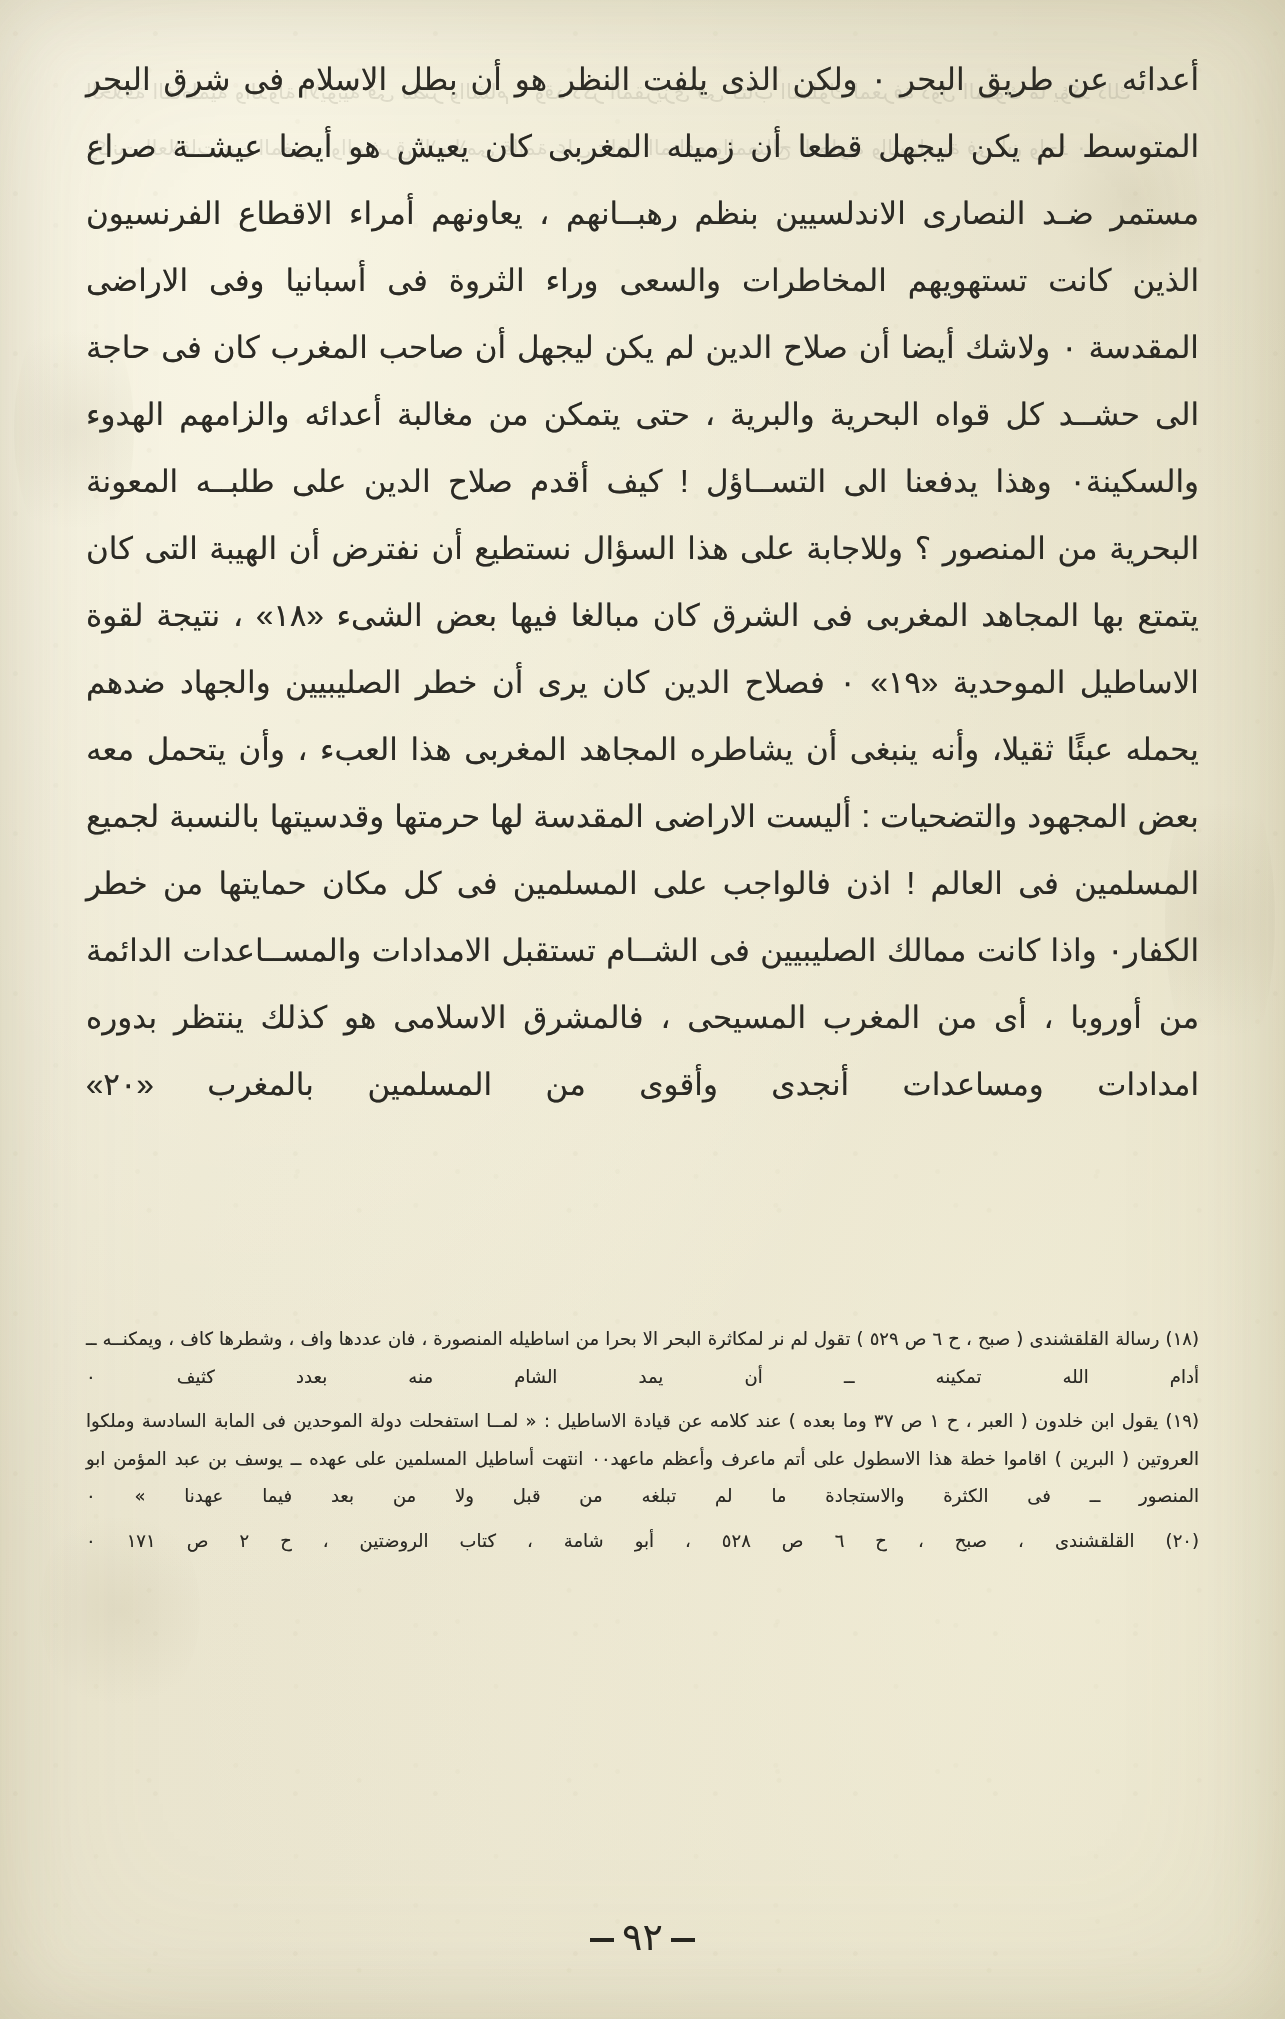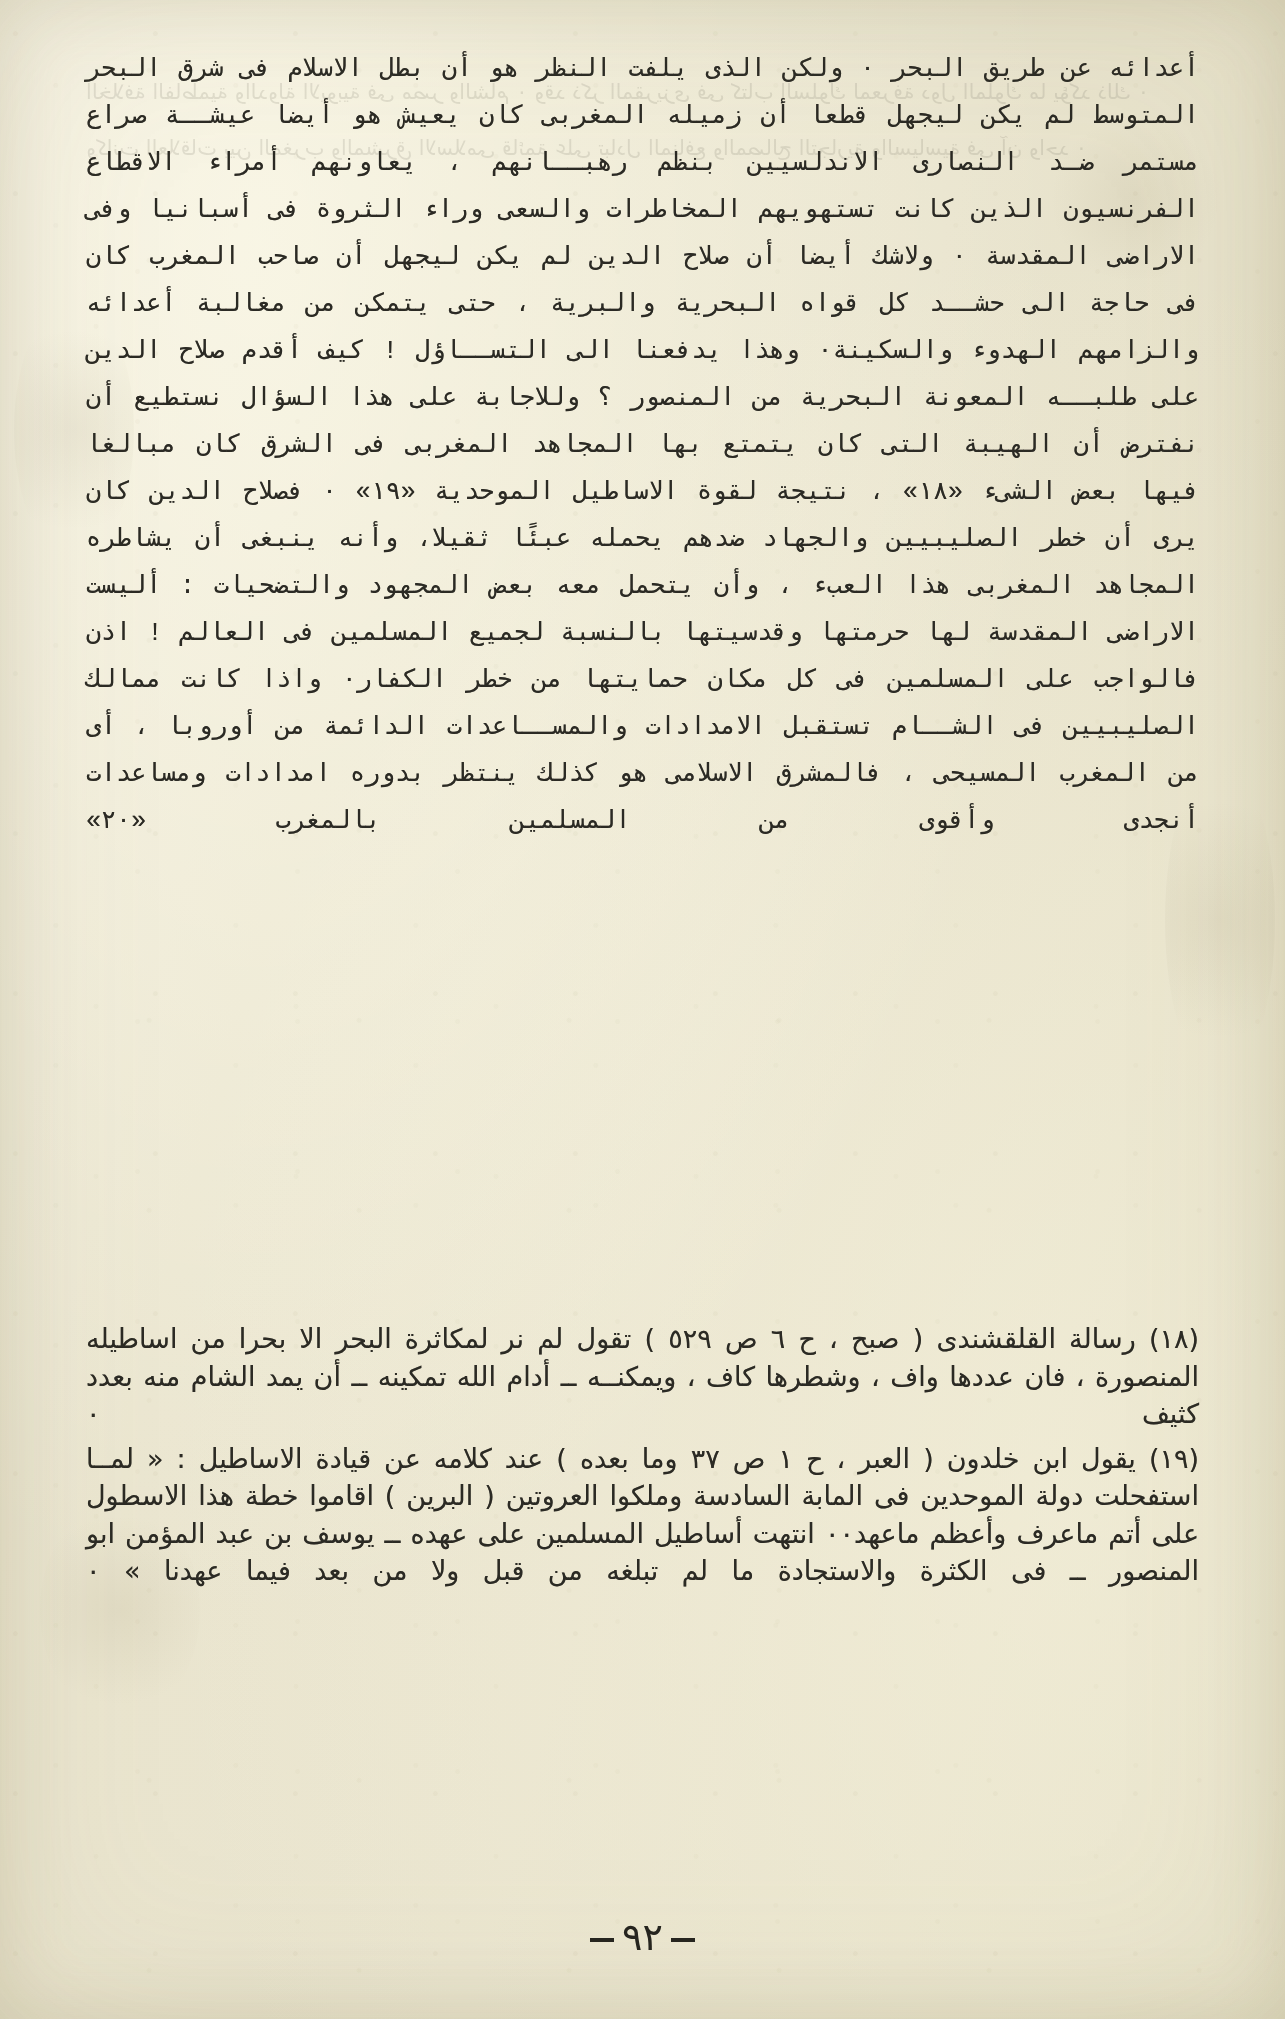--- a/index.html
+++ b/index.html
@@ -76,43 +76,43 @@
     position: absolute;
     inset: 0;
     padding: 46px 86px 0 86px;
     box-sizing: border-box;
   }
 
   .body-text {
     direction: rtl;
     text-align: justify;
     text-align-last: justify;
-    font-family: Liberation Mono, monospace;
-    font-size: 25px;
-    line-height: 47px;
+    font-family: Liberation Sans, sans-serif;
+    font-size: 31px;
+    line-height: 67px;
     color: #2b2a24;
     letter-spacing: 0px;
     word-spacing: 1px;
     text-shadow: 0 0 0.6px rgba(43,42,36,0.55);
   }
   .body-text p {
     margin: 0;
   }
 
   
   .footnotes {
     position: absolute;
     right: 86px;
     left: 86px;
     top: 1320px;
     direction: rtl;
     text-align: justify;
     text-align-last: justify;
     font-family: "DejaVu Sans", sans-serif;
-    font-size: 27px;
+    font-size: 18px;
     line-height: 37.5px;
     color: #2b2a24;
     text-shadow: 0 0 0.5px rgba(43,42,36,0.5);
   }
   .footnotes .fn {
     margin: 0 0 7px 0;
   }
   .footnotes .fn:last-child { margin-bottom: 0; }
 
   
@@ -175,20 +175,21 @@
 
     <div class="body-text">
       <p>أعدائه عن طريق البحر ٠ ولكن الذى يلفت النظر هو أن بطل الاسلام فى شرق البحر المتوسط لم يكن ليجهل قطعا أن زميله المغربى كان يعيش هو أيضا عيشــة صراع مستمر ضـد النصارى الاندلسيين بنظم رهبــانهم ، يعاونهم أمراء الاقطاع الفرنسيون الذين كانت تستهويهم المخاطرات والسعى وراء الثروة فى أسبانيا وفى الاراضى المقدسة ٠ ولاشك أيضا أن صلاح الدين لم يكن ليجهل أن صاحب المغرب كان فى حاجة الى حشــد كل قواه البحرية والبرية ، حتى يتمكن من مغالبة أعدائه والزامهم الهدوء والسكينة٠ وهذا يدفعنا الى التســاؤل ! كيف أقدم صلاح الدين على طلبــه المعونة البحرية من المنصور ؟ وللاجابة على هذا السؤال نستطيع أن نفترض أن الهيبة التى كان يتمتع بها المجاهد المغربى فى الشرق كان مبالغا فيها بعض الشىء «١٨» ، نتيجة لقوة الاساطيل الموحدية «١٩» ٠ فصلاح الدين كان يرى أن خطر الصليبيين والجهاد ضدهم يحمله عبئًا ثقيلا، وأنه ينبغى أن يشاطره المجاهد المغربى هذا العبء ، وأن يتحمل معه بعض المجهود والتضحيات : أليست الاراضى المقدسة لها حرمتها وقدسيتها بالنسبة لجميع المسلمين فى العالم ! اذن فالواجب على المسلمين فى كل مكان حمايتها من خطر الكفار٠ واذا كانت ممالك الصليبيين فى الشــام تستقبل الامدادات والمســاعدات الدائمة من أوروبا ، أى من المغرب المسيحى ، فالمشرق الاسلامى هو كذلك ينتظر بدوره امدادات ومساعدات أنجدى وأقوى من المسلمين بالمغرب «٢٠»</p>
     </div>
 
   </div>
 
   <div class="footnotes">
     <p class="fn">(١٨) رسالة القلقشندى ( صبح ، ح ٦ ص ٥٢٩ ) تقول لم نر لمكاثرة البحر الا بحرا من اساطيله المنصورة ، فان عددها واف ، وشطرها كاف ، ويمكنــه ــ أدام الله تمكينه ــ أن يمد الشام منه بعدد كثيف ٠</p>
     <p class="fn">(١٩) يقول ابن خلدون ( العبر ، ح ١ ص ٣٧ وما بعده ) عند كلامه عن قيادة الاساطيل : « لمــا استفحلت دولة الموحدين فى المابة السادسة وملكوا العروتين ( البرين ) اقاموا خطة هذا الاسطول على أتم ماعرف وأعظم ماعهد٠٠ انتهت أساطيل المسلمين على عهده ــ يوسف بن عبد المؤمن ابو المنصور ــ فى الكثرة والاستجادة ما لم تبلغه من قبل ولا من بعد فيما عهدنا » ٠</p>
+    <p class="fn">(٢٠) القلقشندى ، صبح ، ح ٦ ص ٥٢٨ ، أبو شامة ، كتاب الروضتين ، ح ٢ ص ١٧١ ٠</p>
   </div>
 
   <div class="folio">
     <span class="num">٩٢</span>
   </div>
 
   <div class="vignette"></div>
 </div>
 
 </body></html>

